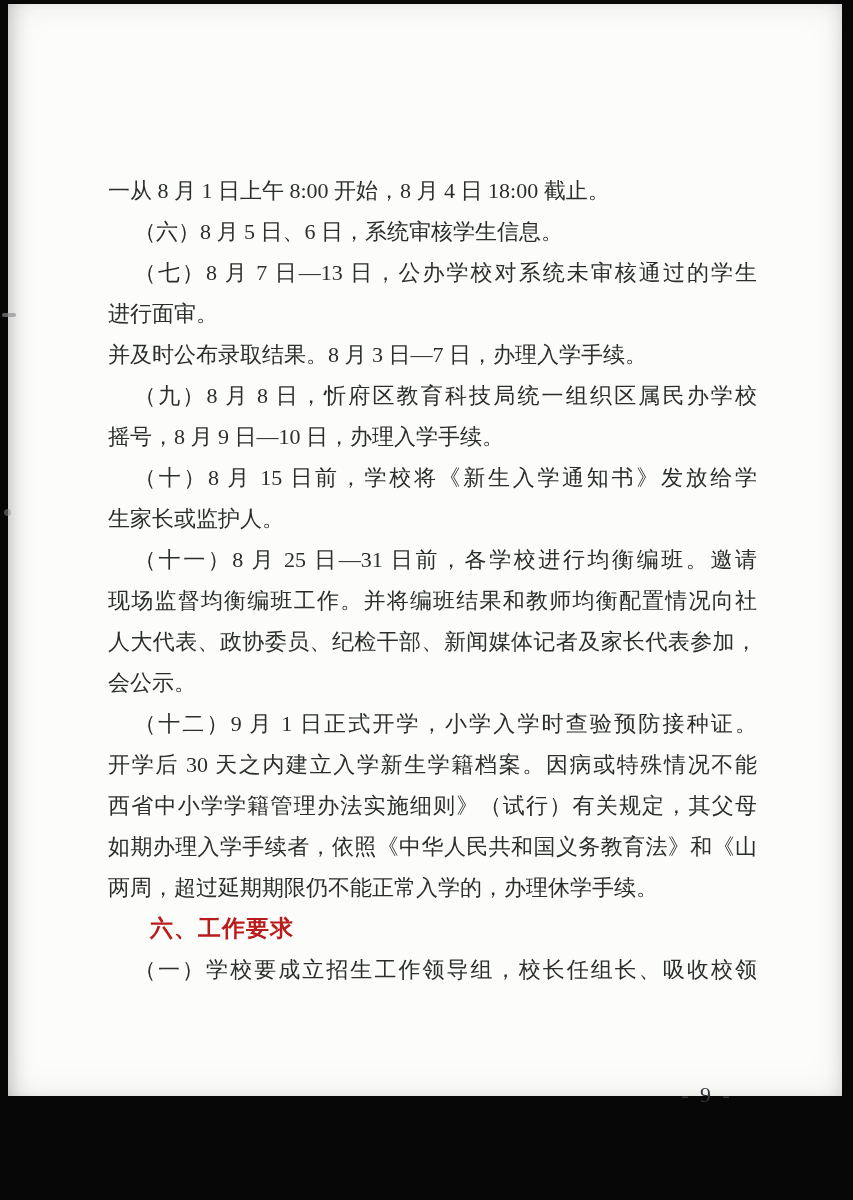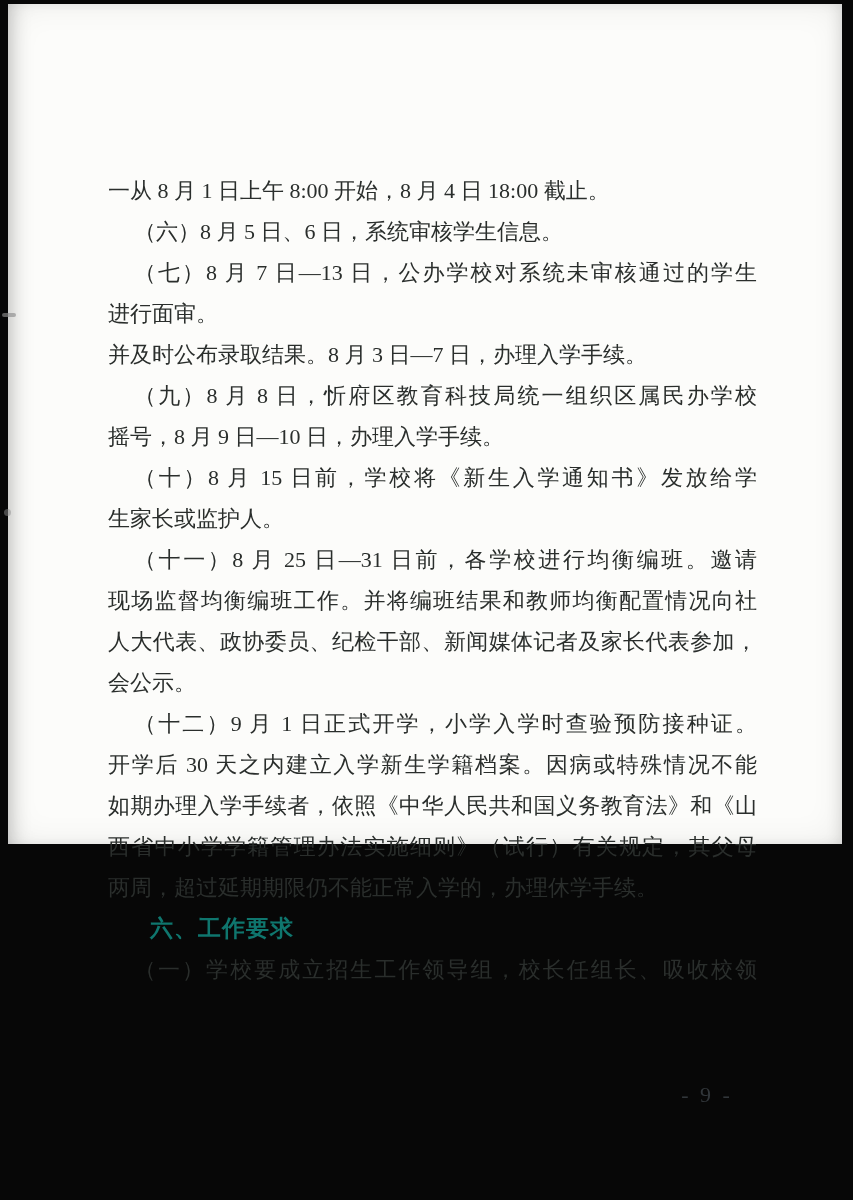--- a/index.html
+++ b/index.html
@@ -12,21 +12,21 @@
     height: 1200px;
     background: var(--frame, #070707);
     overflow: hidden;
     font-family: "Liberation Serif", serif;
   }
   .page {
     position: absolute;
     left: 8px;
     top: 4px;
     width: 834px;
-    height: 840px;
+    height: 1092px;
     background: var(--paper, #fcfcfa);
     box-shadow: inset 0 0 34px rgba(0,0,0,0.07), inset 14px 0 22px -14px rgba(0,0,0,0.28), inset -10px 0 18px -12px rgba(0,0,0,0.18);
   }
   .content {
     position: absolute;
     left: 100px;
     top: 166px;
     width: 649px;
   }
   .ln {
@@ -41,21 +41,21 @@
   .ln.fill {
     text-align: justify;
     text-align-last: justify;
   }
   .ln.heading {
     font-family: "Liberation Sans", sans-serif;
     font-weight: 700;
     font-size: 23px;
     letter-spacing: 1px;
     text-indent: 42px;
-    color: #0f766e;
+    color: #b91c1c;
   }
   .pagenum {
     position: absolute;
     left: 654px;
     top: 1078px;
     width: 90px;
     text-align: center;
     font-family: "Liberation Serif", serif;
     font-size: 22px;
     line-height: 26px;
@@ -81,20 +81,20 @@
       <div class="ln indent fill">（九）8 月 8 日，忻府区教育科技局统一组织区属民办学校</div>
       <div class="ln">摇号，8 月 9 日—10 日，办理入学手续。</div>
       <div class="ln indent fill">（十）8 月 15 日前，学校将《新生入学通知书》发放给学</div>
       <div class="ln">生家长或监护人。</div>
       <div class="ln indent fill">（十一）8 月 25 日—31 日前，各学校进行均衡编班。邀请</div>
       <div class="ln fill">现场监督均衡编班工作。并将编班结果和教师均衡配置情况向社</div>
       <div class="ln fill">人大代表、政协委员、纪检干部、新闻媒体记者及家长代表参加，</div>
       <div class="ln">会公示。</div>
       <div class="ln indent fill">（十二）9 月 1 日正式开学，小学入学时查验预防接种证。</div>
       <div class="ln fill">开学后 30 天之内建立入学新生学籍档案。因病或特殊情况不能</div>
+      <div class="ln fill">西省中小学学籍管理办法实施细则》（试行）有关规定，其父母</div>
       <div class="ln fill">如期办理入学手续者，依照《中华人民共和国义务教育法》和《山</div>
-      <div class="ln fill">西省中小学学籍管理办法实施细则》（试行）有关规定，其父母</div>
       <div class="ln">两周，超过延期期限仍不能正常入学的，办理休学手续。</div>
       <div class="ln indent heading">六、工作要求</div>
       <div class="ln indent fill">（一）学校要成立招生工作领导组，校长任组长、吸收校领</div>
     </main>
   <div class="pagenum">- 9 -</div>
 </div>
 
 </body></html>

